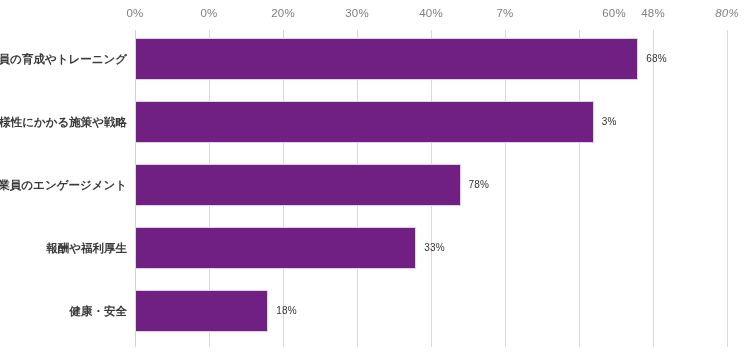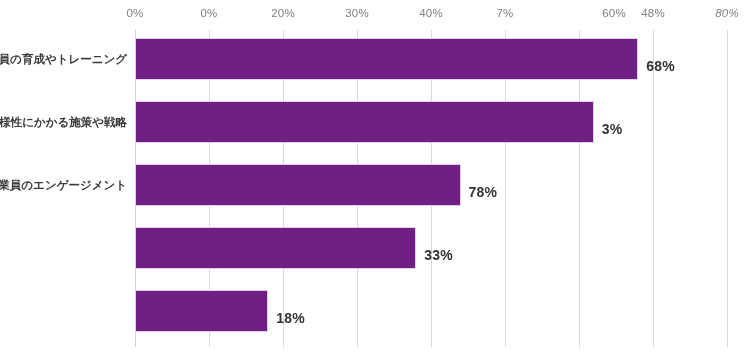--- a/index.html
+++ b/index.html
@@ -91,25 +91,25 @@
     left: 135px;
     top: 0;
     height: 42px;
     background: #702082;
     border: 1px solid #e2cfe8;
     box-sizing: border-box;
   }
 
   .bar-value {
     position: absolute;
-    top: 7px;
+    top: 0;
     height: 42px;
     line-height: 42px;
-    font-size: 14px;
-    font-weight: bold;
+    font-size: 10px;
+    font-weight: normal;
     color: #333333;
     white-space: nowrap;
     letter-spacing: 0.2px;
   }
 </style>
 </head>
 <body>
 
 <div id="chart-root">
 
@@ -149,22 +149,24 @@
         <div class="cat-label">多様性にかかる施策や戦略</div>
         <div class="bar" style="width: 458.8px; background: rgb(112, 32, 130); border-color: rgb(226, 207, 232);"></div>
         <div class="bar-value" style="left: 601.8px;">3%</div>
       </div>
       <div class="bar-row" style="top: 134px;">
         <div class="cat-label">従業員のエンゲージメント</div>
         <div class="bar" style="width: 325.6px; background: rgb(112, 32, 130); border-color: rgb(226, 207, 232);"></div>
         <div class="bar-value" style="left: 468.6px;">78%</div>
       </div>
       <div class="bar-row" style="top: 197px;">
+        <div class="cat-label">報酬や福利厚生</div>
         <div class="bar" style="width: 281.2px; background: rgb(112, 32, 130); border-color: rgb(226, 207, 232);"></div>
         <div class="bar-value" style="left: 424.2px;">33%</div>
       </div>
       <div class="bar-row" style="top: 260px;">
+        <div class="cat-label">健康・安全</div>
         <div class="bar" style="width: 133.2px; background: rgb(112, 32, 130); border-color: rgb(226, 207, 232);"></div>
         <div class="bar-value" style="left: 276.2px;">18%</div>
       </div>
     </div>
 
 </div>
 
 </body></html>

